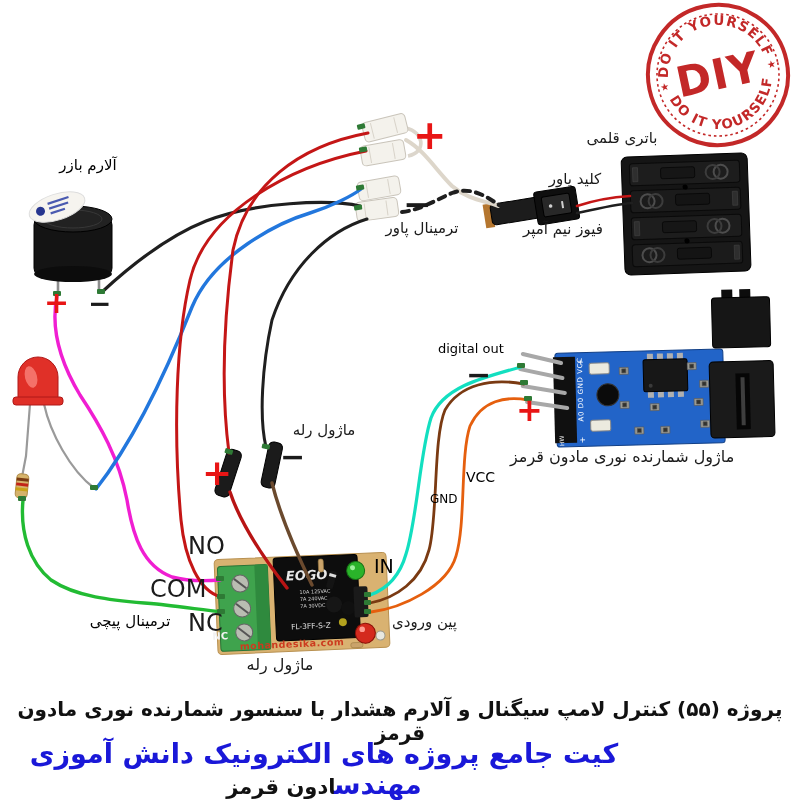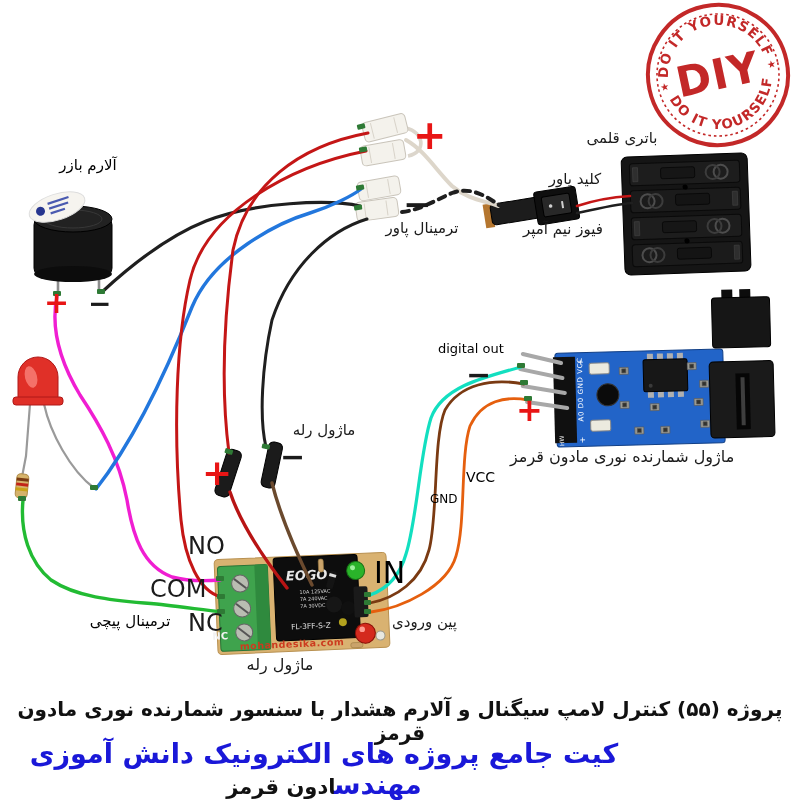--- a/index.html
+++ b/index.html
@@ -316,20 +316,20 @@
 
 <div class="lbl" style="left:292px;top:422px;width:64px;text-align:center;">ماژول رله</div>
 <div class="lbl sign redtx" style="left:202px;top:452px;font-size:36px;">+</div>
 <div class="lbl sign" style="left:280px;top:440px;font-size:30px;">−</div>
 
 <div class="lbl" style="left:188px;top:533px;font-size:24px;">NO</div>
 <div class="lbl" style="left:150px;top:576px;font-size:24px;">COM</div>
 <div class="lbl" style="left:188px;top:610px;font-size:24px;">NC</div>
 <div class="lbl gray" style="left:76px;top:613px;width:108px;text-align:center;">ترمینال پیچی</div>
 
-<div class="lbl gray" style="left:374px;top:556px;font-size:30px;">IN</div>
+<div class="lbl gray" style="left:374px;top:556px;font-size:19px;">IN</div>
 <div class="lbl" style="left:392px;top:614px;width:72px;text-align:left;">پین ورودی</div>
 <div class="lbl" style="left:238px;top:656px;width:84px;text-align:center;font-size:16px;">ماژول رله</div>
 
 <div class="cap1">پروژه (۵۵) کنترل لامپ سیگنال و آلارم هشدار با سنسور شمارنده نوری مادون قرمز</div>
 <div class="cap2"><span>کیت جامع پروژه های الکترونیک دانش آموزی مهندس</span><span class="blk">ادون قرمز</span></div>
 
 </div>
 
 </body></html>

